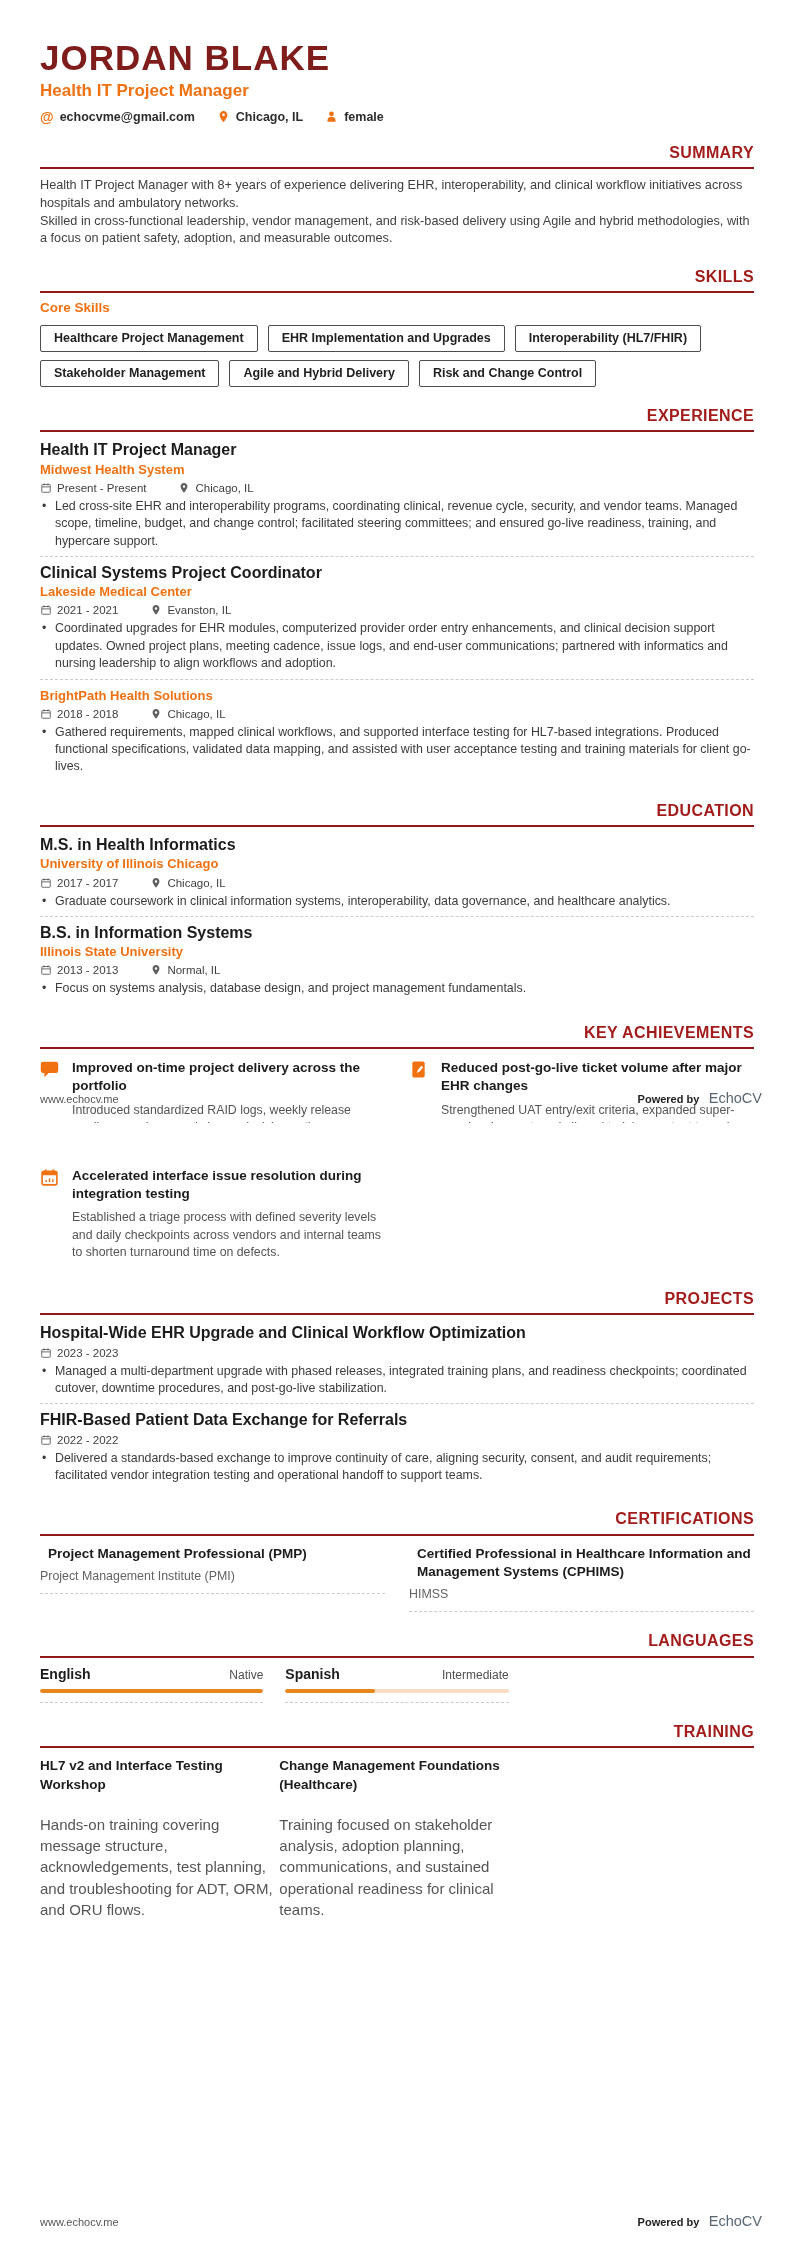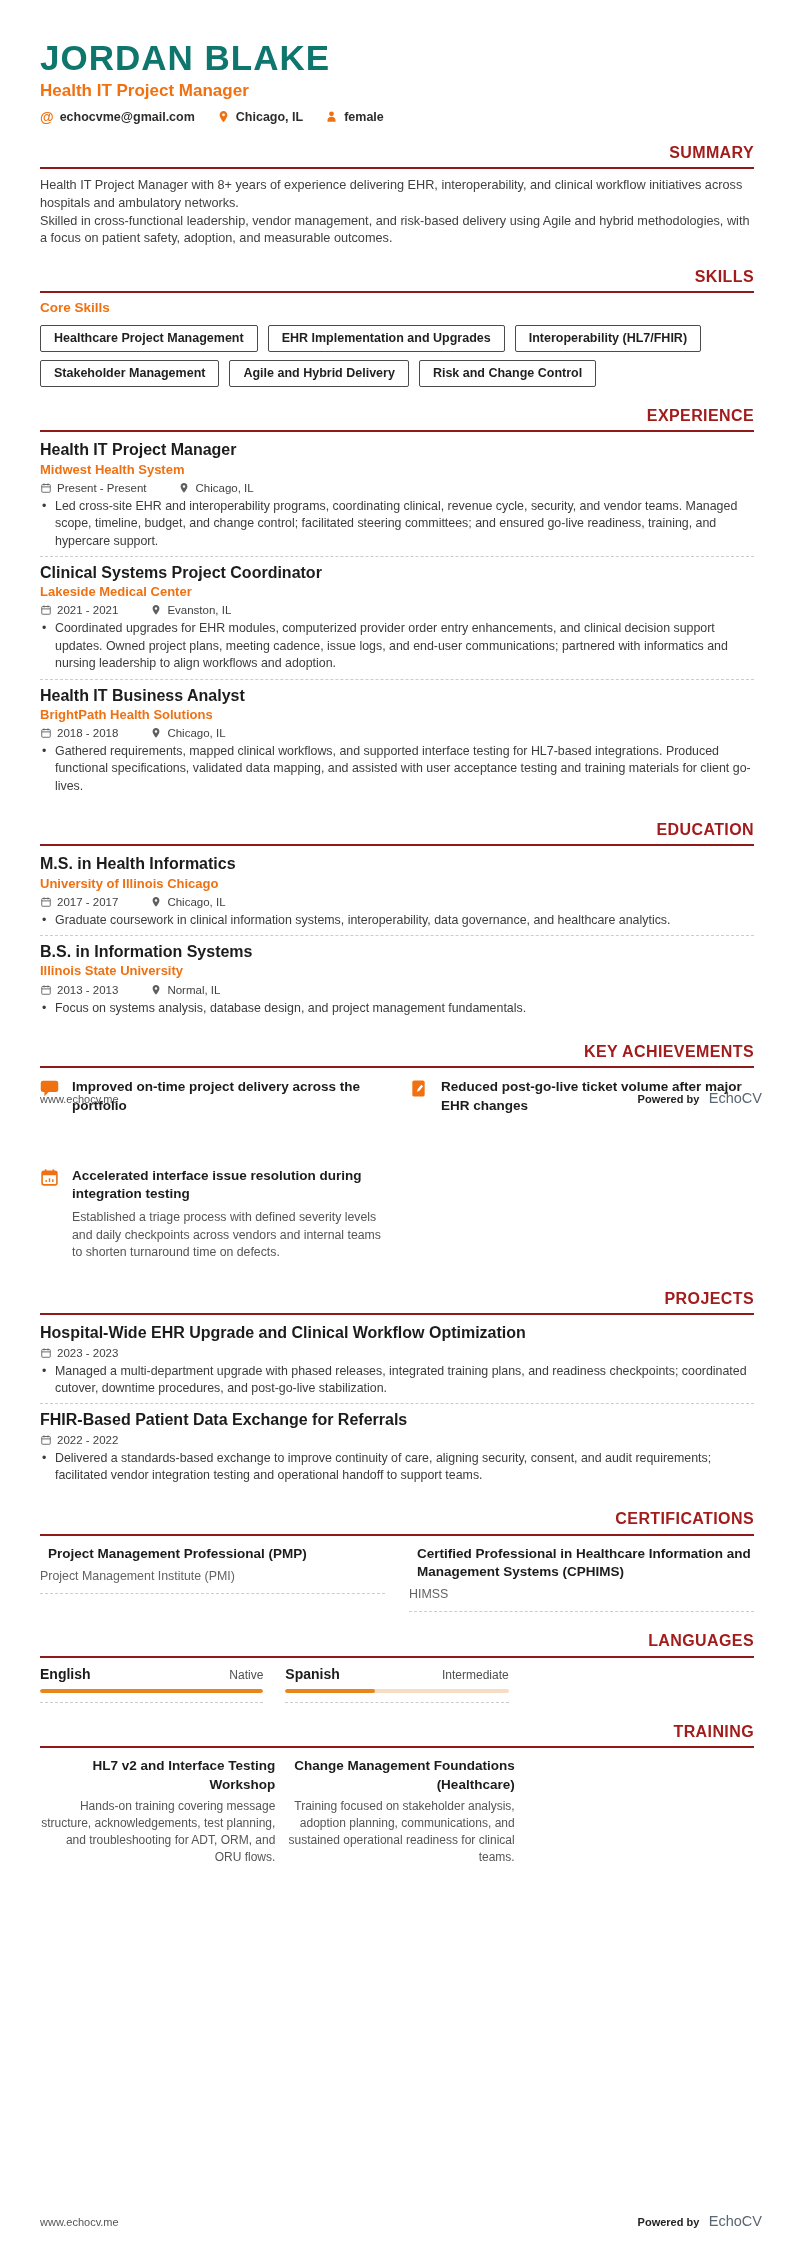--- a/index.html
+++ b/index.html
@@ -12,21 +12,21 @@
   .page{
     position:relative;
     width:794px;height:1123px;
     box-sizing:border-box;
     padding:38px 40px 0 40px;
     overflow:hidden;
     background:#fff;
   }
   
   .name{
-    font-size:35px;line-height:1.0;font-weight:700;color:#0f766e;
+    font-size:35px;line-height:1.0;font-weight:700;color:#7f1d1d;
     letter-spacing:1px;margin:2px 0 0 0;
   }
   .job-title{
     margin-top:6px;font-size:17px;font-weight:700;color:#EF7112;line-height:1.15;
   }
   .contact-row{
     margin-top:9px;display:flex;align-items:center;gap:22px;
     font-size:12.5px;font-weight:700;color:#2d2d2d;
   }
   .contact-item{display:flex;align-items:center;gap:6px;}
@@ -74,24 +74,24 @@
   
   .lang-grid{display:grid;grid-template-columns:1fr 1fr 1fr;column-gap:22px;align-items:start;}
   .lang-item{padding-top:6px;}
   .lang-row{display:flex;justify-content:space-between;align-items:baseline;}
   .lang-name{font-size:14px;font-weight:700;color:#1c1c1c;}
   .lang-level{font-size:12px;color:#4f4f4f;}
   .lang-bar{margin-top:7px;height:4px;border-radius:2px;background:#F8DCC3;overflow:hidden;}
   .lang-fill{height:100%;border-radius:2px;background:#E8861E;}
   .lang-divider{margin-top:9px;border-bottom:1px dashed #cccccc;}
   
-  .train-grid{display:grid;grid-template-columns:1fr 1fr 1fr;column-gap:4px;align-items:start;text-align:right;}
+  .train-grid{display:grid;grid-template-columns:1fr 1fr 1fr;column-gap:4px;align-items:start;}
   .train-item{padding-top:5px;}
   .train-title{font-size:13.5px;font-weight:700;color:#1c1c1c;line-height:1.4;}
-  .train-desc{margin-top:3px;font-size:12px;line-height:1.42;color:#555555;}
+  .train-desc{margin-top:19px;font-size:15px;line-height:1.42;color:#555555;}
   
   .page-footer{
     position:absolute;left:40px;right:32px;bottom:16px;
     display:flex;justify-content:space-between;align-items:baseline;
   }
   .footer-site{font-size:11px;color:#555555;}
   .footer-powered{font-size:11px;font-weight:700;color:#222222;}
   .footer-brand{font-size:14.5px;font-weight:400;color:#5A6672;margin-left:5px;}
 </style>
 </head>
@@ -187,21 +187,20 @@
             <svg class="micon" viewBox="0 0 24 24">
                 <path d="M12 2.2c-3.8 0-6.8 3-6.8 6.8 0 5 6.8 12.4 6.8 12.4s6.8-7.4 6.8-12.4c0-3.8-3-6.8-6.8-6.8zm0 9.2a2.5 2.5 0 1 1 0-5 2.5 2.5 0 0 1 0 5z" fill="#5f5f5f"></path>
               </svg>
             <span>Evanston, IL</span>
           </span>
         </div>
         <p class="bullet">Coordinated upgrades for EHR modules, computerized provider order entry enhancements, and clinical decision support updates. Owned project plans, meeting cadence, issue logs, and end-user communications; partnered with informatics and nursing leadership to align workflows and adoption.</p>
       </div>
 
       <div class="entry">
-        <p class="entry-title">Health IT Business Analyst</p>
         <div class="entry-org">BrightPath Health Solutions</div>
         <div class="meta-row">
           <span class="meta-item">
             <svg class="micon" viewBox="0 0 24 24">
                 <rect x="3.5" y="5" width="17" height="15.5" rx="1.5" fill="none" stroke="#5f5f5f" stroke-width="1.8"></rect>
                 <line x1="3.5" y1="9.8" x2="20.5" y2="9.8" stroke="#5f5f5f" stroke-width="1.8"></line>
                 <line x1="8" y1="2.8" x2="8" y2="7" stroke="#5f5f5f" stroke-width="1.8"></line>
                 <line x1="16" y1="2.8" x2="16" y2="7" stroke="#5f5f5f" stroke-width="1.8"></line>
               </svg>
             <span>2018 - 2018</span>

